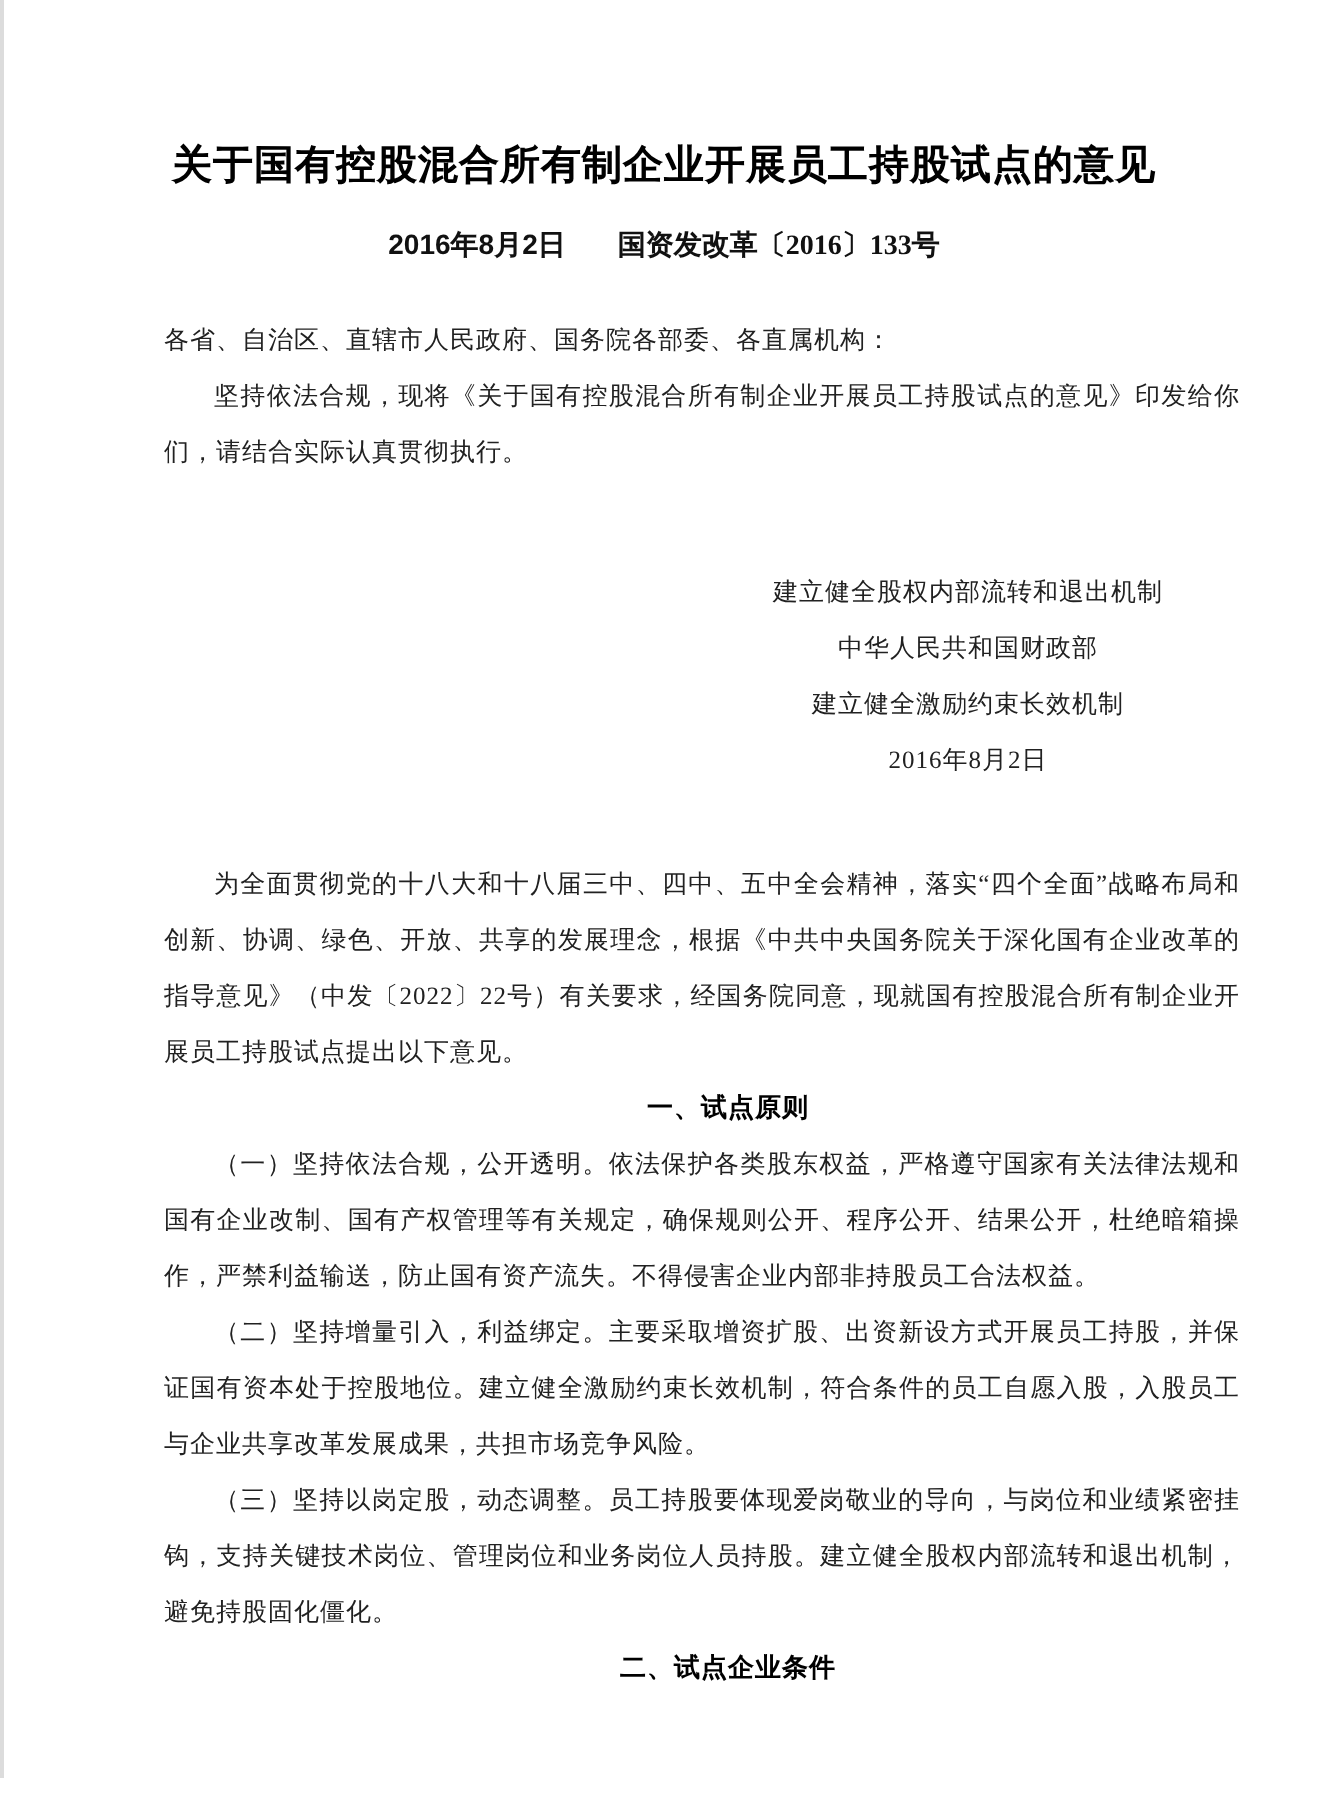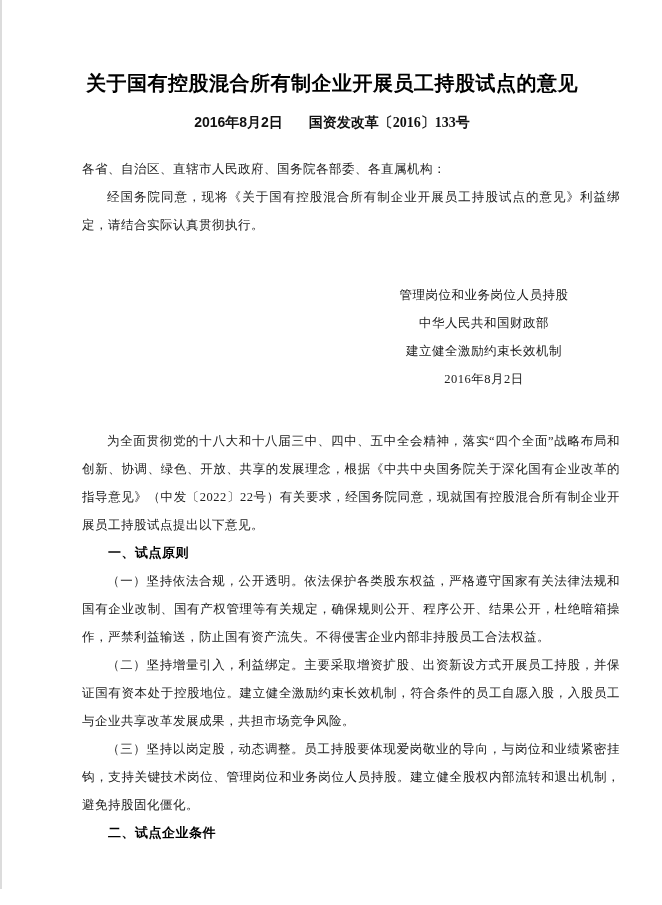--- a/index.html
+++ b/index.html
@@ -52,21 +52,21 @@
     text-align: justify;
     text-justify: inter-ideograph;
     word-break: break-all;
   }
   .indent { text-indent: 2em; }
   .heading {
     font-family: "Liberation Sans", "DejaVu Sans", sans-serif;
     font-weight: bold;
     font-size: 13px;
     color: #000000;
-    text-align: left;
+    text-align: center;
   }
   .signatures {
     margin: 42px 26px 0 auto;
     width: 220px;
     text-align: center;
     font-size: 12.5px;
     line-height: 28px;
     letter-spacing: 0.5px;
   }
   .sig-line { white-space: nowrap; }
@@ -80,24 +80,24 @@
   <h1 class="title">关于国有控股混合所有制企业开展员工持股试点的意见</h1>
 
   <div class="meta">
     <span class="date">2016年8月2日</span><span class="docnum">国资发改革〔2016〕133号</span>
   </div>
 
   <div class="content">
 
     <p class="salutation">各省、自治区、直辖市人民政府、国务院各部委、各直属机构：</p>
 
-    <p class="para indent">经国务院同意，现将《关于国有控股混合所有制企业开展员工持股试点的意见》利益绑定，请结合实际认真贯彻执行。</p>
+    <p class="para indent">坚持依法合规，现将《关于国有控股混合所有制企业开展员工持股试点的意见》印发给你们，请结合实际认真贯彻执行。</p>
 
     <div class="signatures" id="signatures">
-        <div class="sig-line">管理岗位和业务岗位人员持股</div>
+        <div class="sig-line">建立健全股权内部流转和退出机制</div>
         <div class="sig-line">中华人民共和国财政部</div>
         <div class="sig-line">建立健全激励约束长效机制</div>
         <div class="sig-line">2016年8月2日</div>
       </div>
 
     <p class="para indent preamble-gap">为全面贯彻党的十八大和十八届三中、四中、五中全会精神，落实“四个全面”战略布局和创新、协调、绿色、开放、共享的发展理念，根据《中共中央国务院关于深化国有企业改革的指导意见》（中发〔2022〕22号）有关要求，经国务院同意，现就国有控股混合所有制企业开展员工持股试点提出以下意见。</p>
 
     <div id="sections">
         <p class="heading indent">一、试点原则</p>
         <p class="para indent">（一）坚持依法合规，公开透明。依法保护各类股东权益，严格遵守国家有关法律法规和国有企业改制、国有产权管理等有关规定，确保规则公开、程序公开、结果公开，杜绝暗箱操作，严禁利益输送，防止国有资产流失。不得侵害企业内部非持股员工合法权益。</p>

